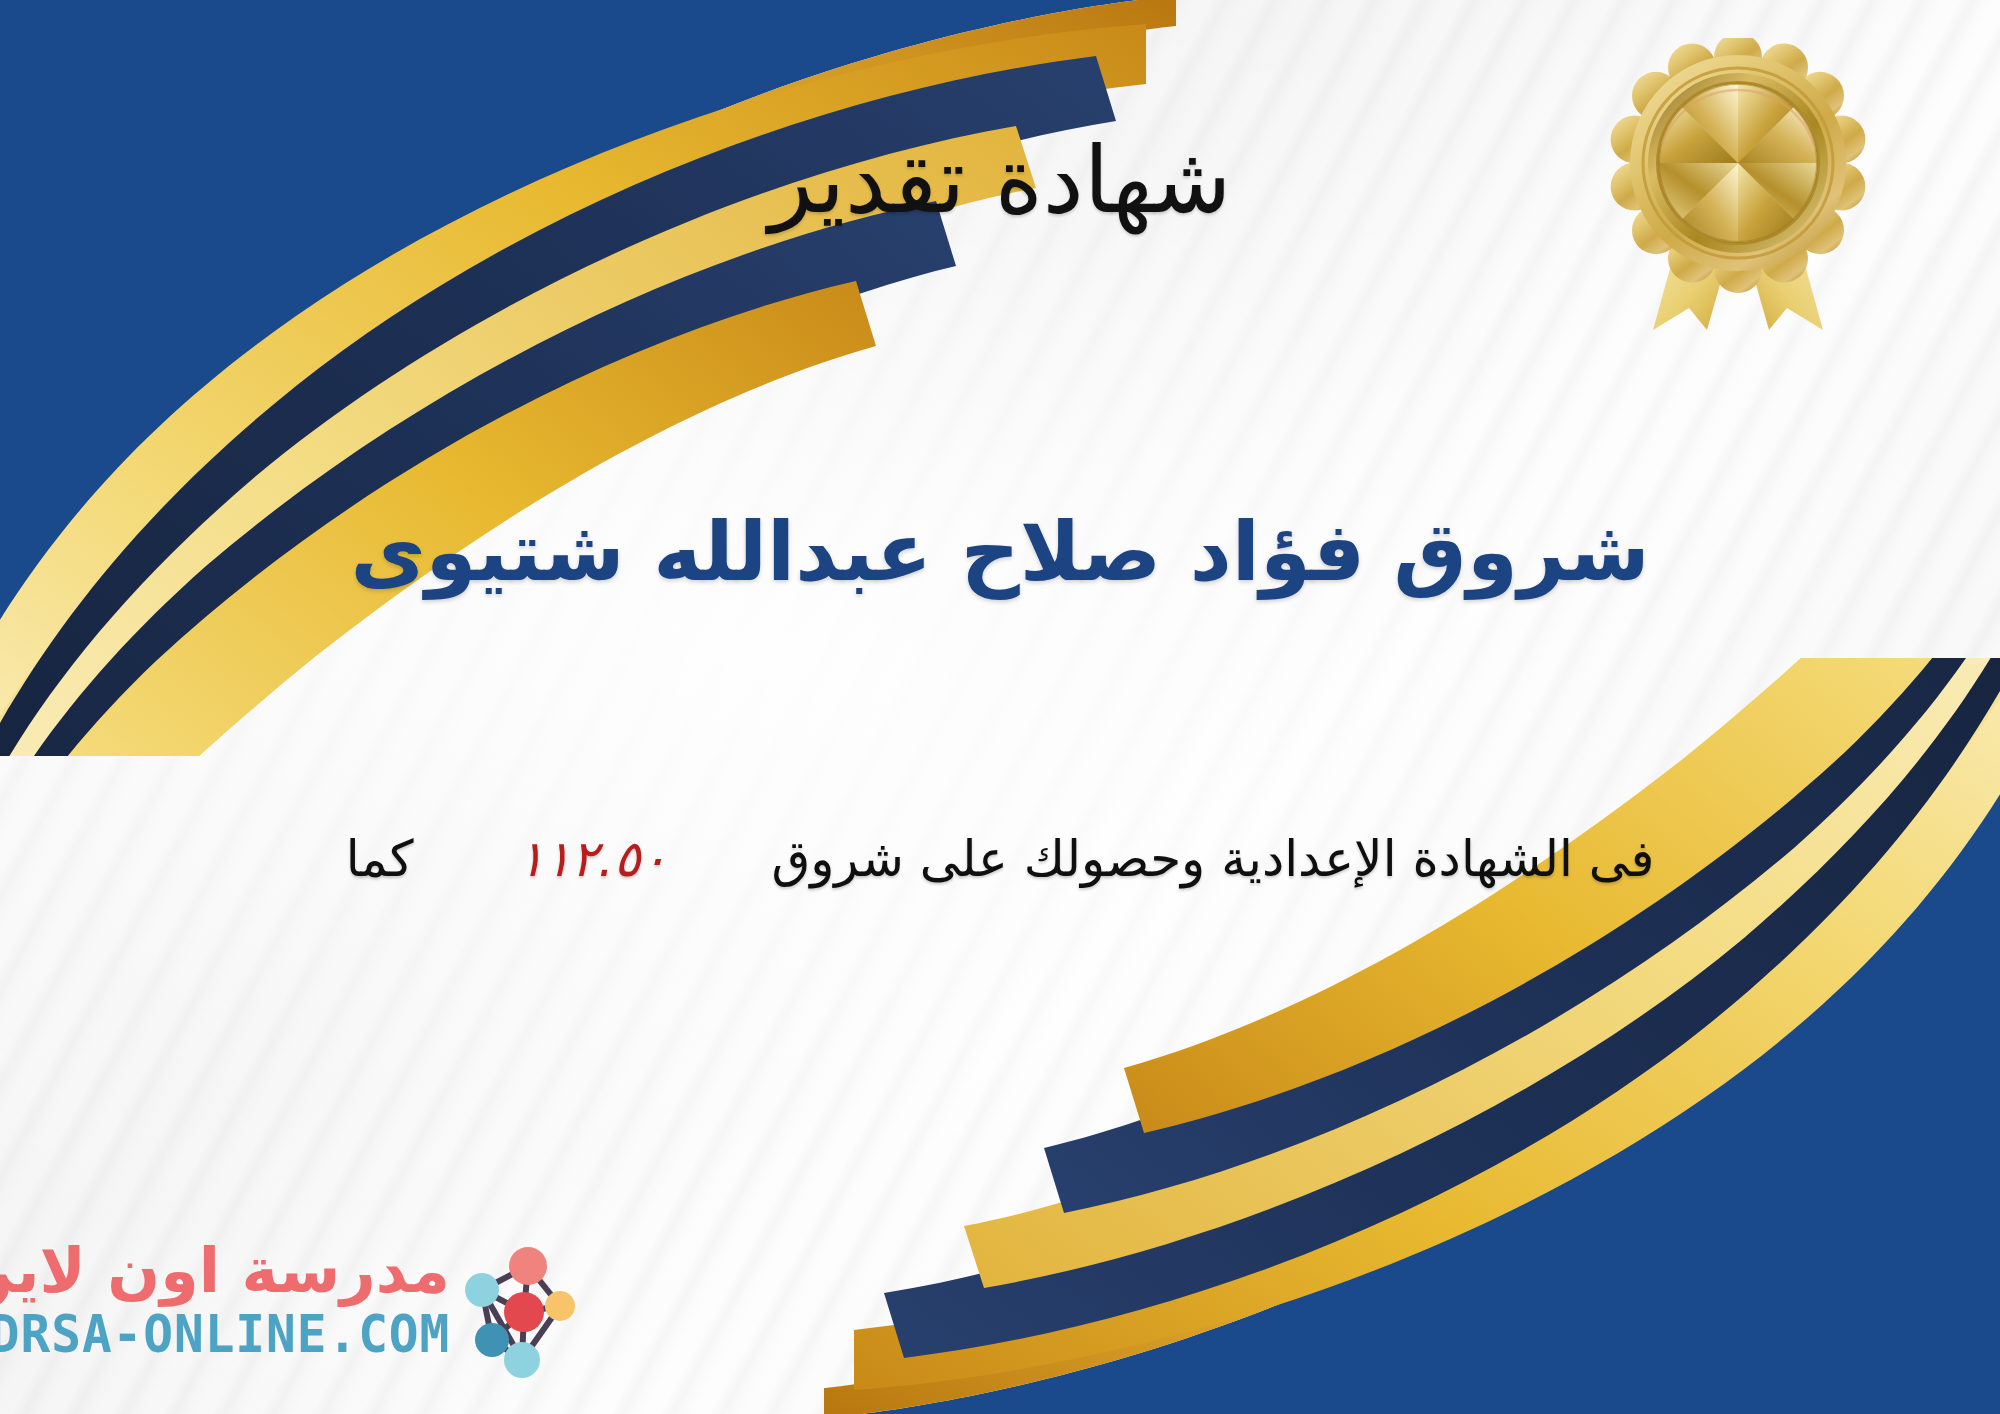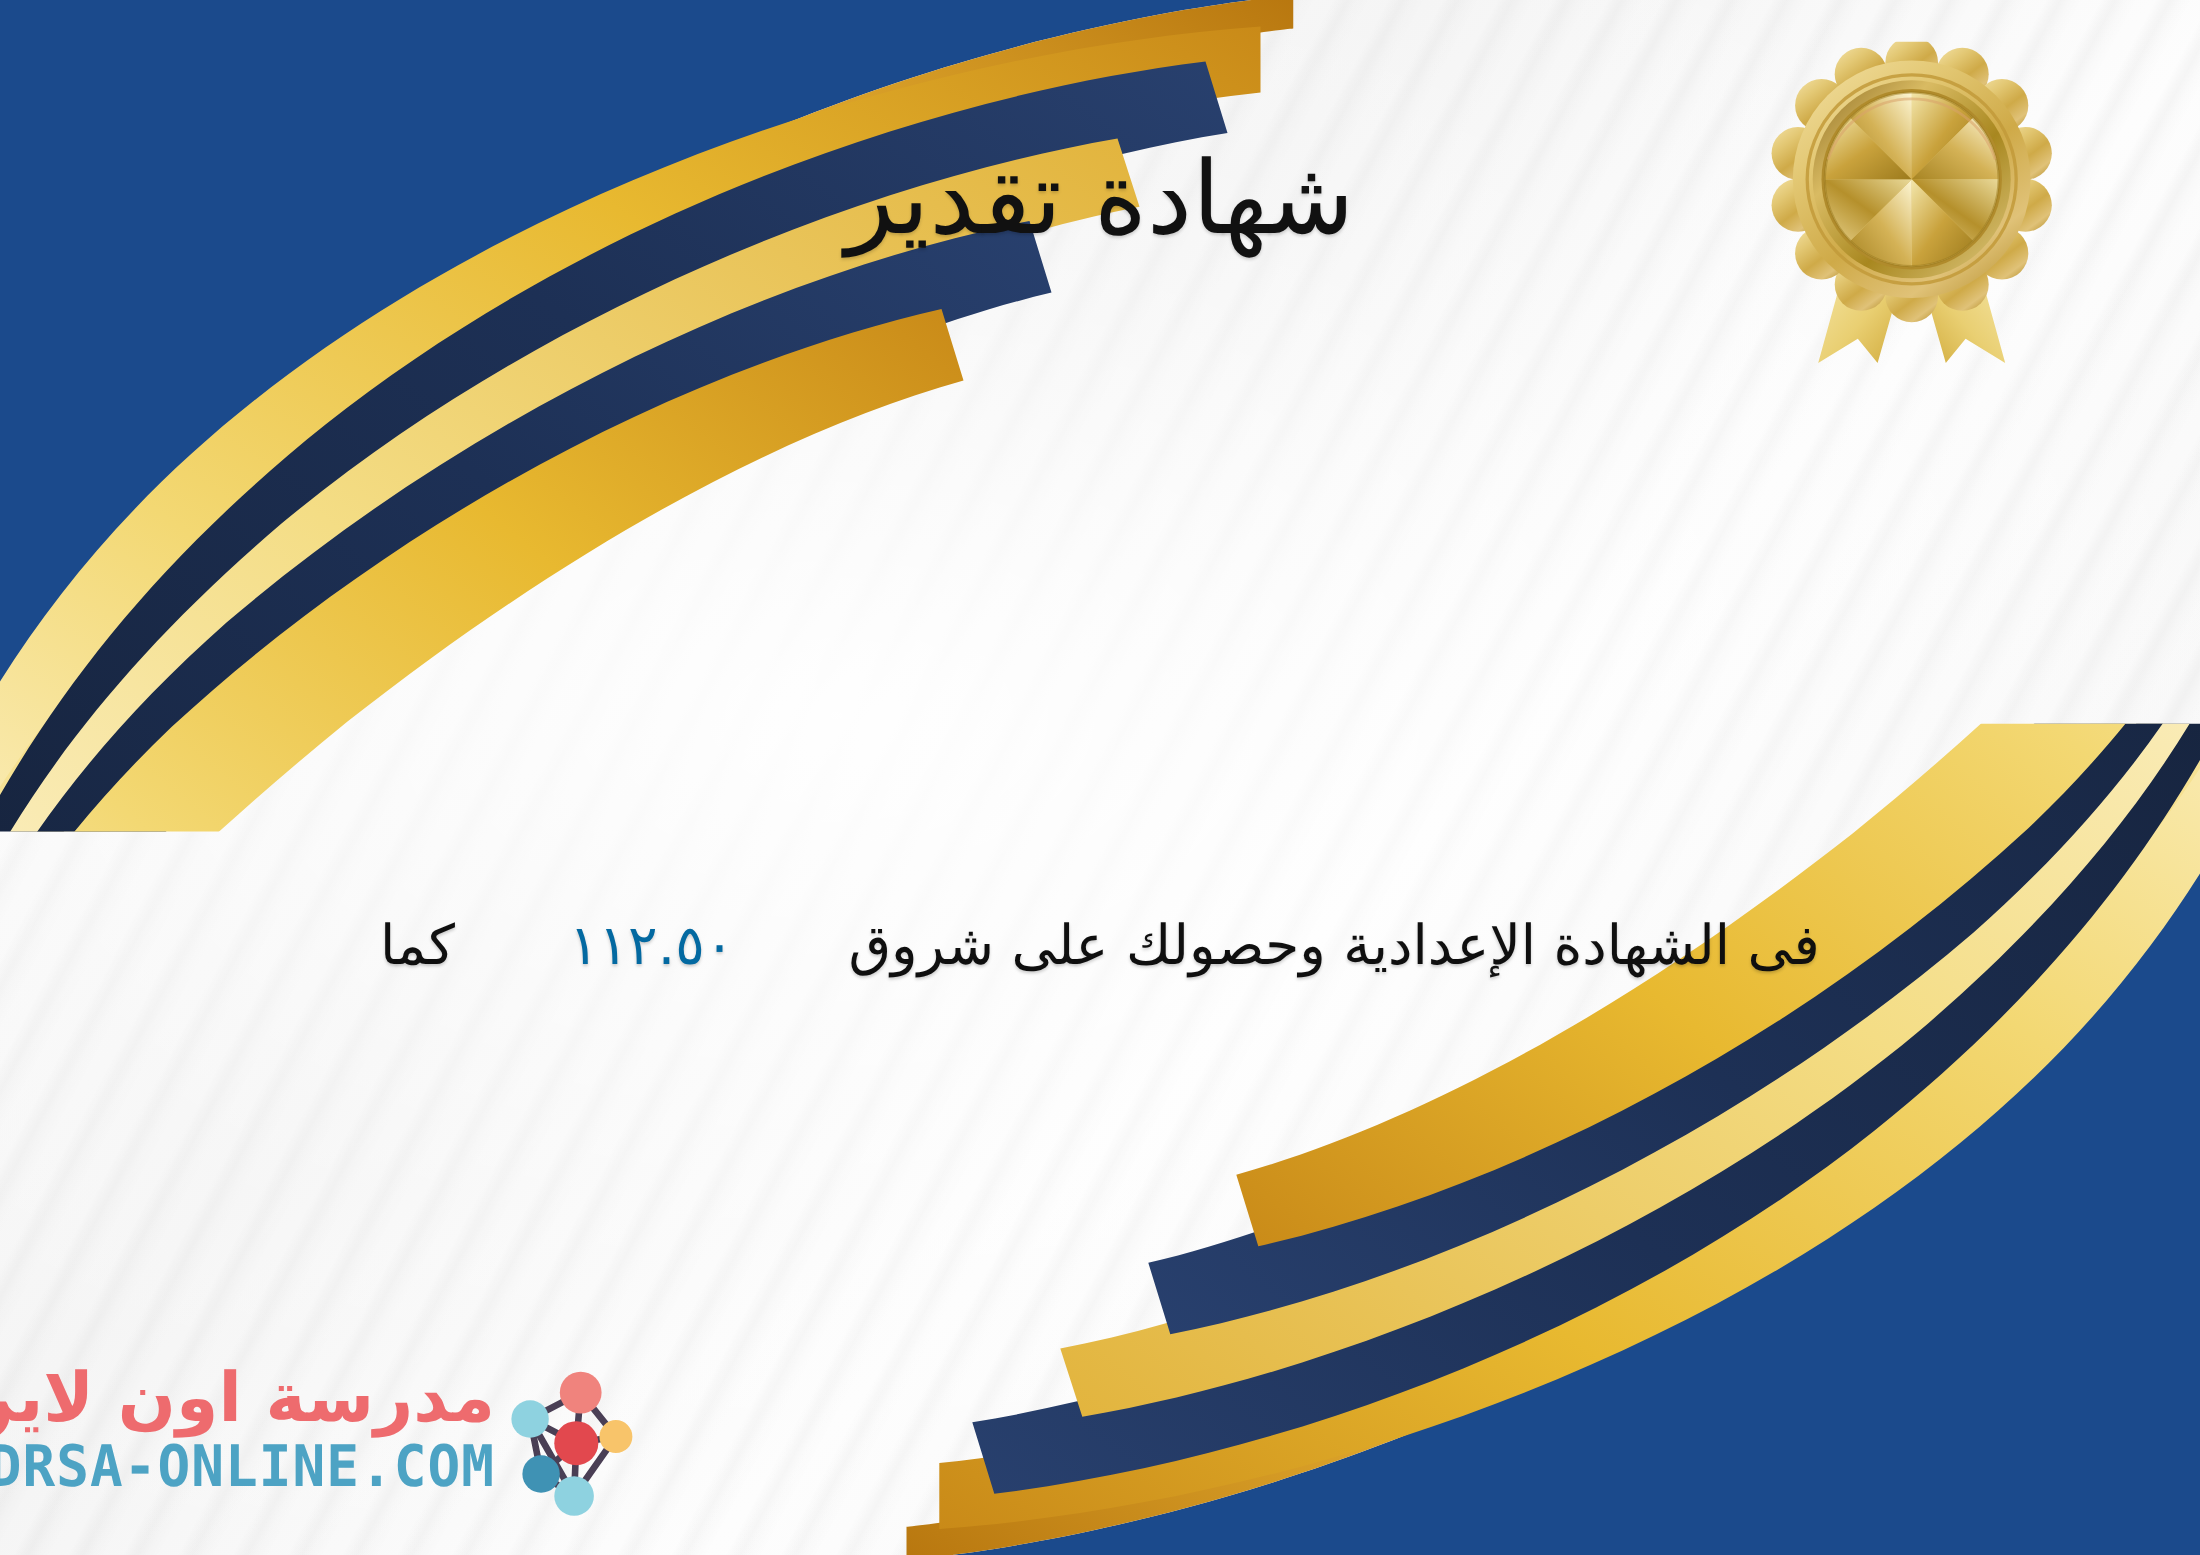--- a/index.html
+++ b/index.html
@@ -68,22 +68,22 @@
   }
   #body-line-1{top:738px;}
   #body-line-2{top:828px;}
   #body-line-3{top:920px;}
   #closing-line{
     position:absolute;left:0;right:0;top:1118px;
     font-size:50px;line-height:1.25;color:#0f0f0f;
     text-shadow:0 2px 3px rgba(0,0,0,0.20);
   }
   .score{
-    color:#0369a1;font-weight:500;
-    padding:0 26px;letter-spacing:2px;
+    color:#b91c1c;font-weight:500;
+    padding:0 26px;letter-spacing:2px;font-style:italic;
   }
   .gap{display:inline-block;width:46px;}
 
   
   #brand-logo{
     position:absolute;left:26px;top:1240px;width:560px;height:150px;
     direction:rtl;
   }
   #brand-icon{position:absolute;right:0px;top:4px;width:130px;height:136px;}
   #brand-text-block{position:absolute;right:136px;top:0px;text-align:right;}
@@ -281,20 +281,21 @@
       <circle cx="0" cy="0" r="79" fill="none" stroke="#9a7a1e" stroke-width="2" opacity="0.5"></circle>
 
       <path d="M-76,-18 A80,80 0 0,1 76,-18" fill="none" stroke="#d9a26a" stroke-width="2.5" opacity="0.55"></path>
     </g>
   </svg>
 
   <div class="content">
 
     <div id="title">شهادة تقدير</div>
 
+    <div id="student-name">شروق فؤاد صلاح عبدالله شتيوى</div>
 
 
     <div class="body-line" id="body-line-2">
       <span>فى الشهادة الإعدادية وحصولك على شروق</span>
       <span class="gap"></span>
       <span class="score">١١٢.٥٠</span>
       <span class="gap"></span>
       <span>كما</span>
     </div>
 

